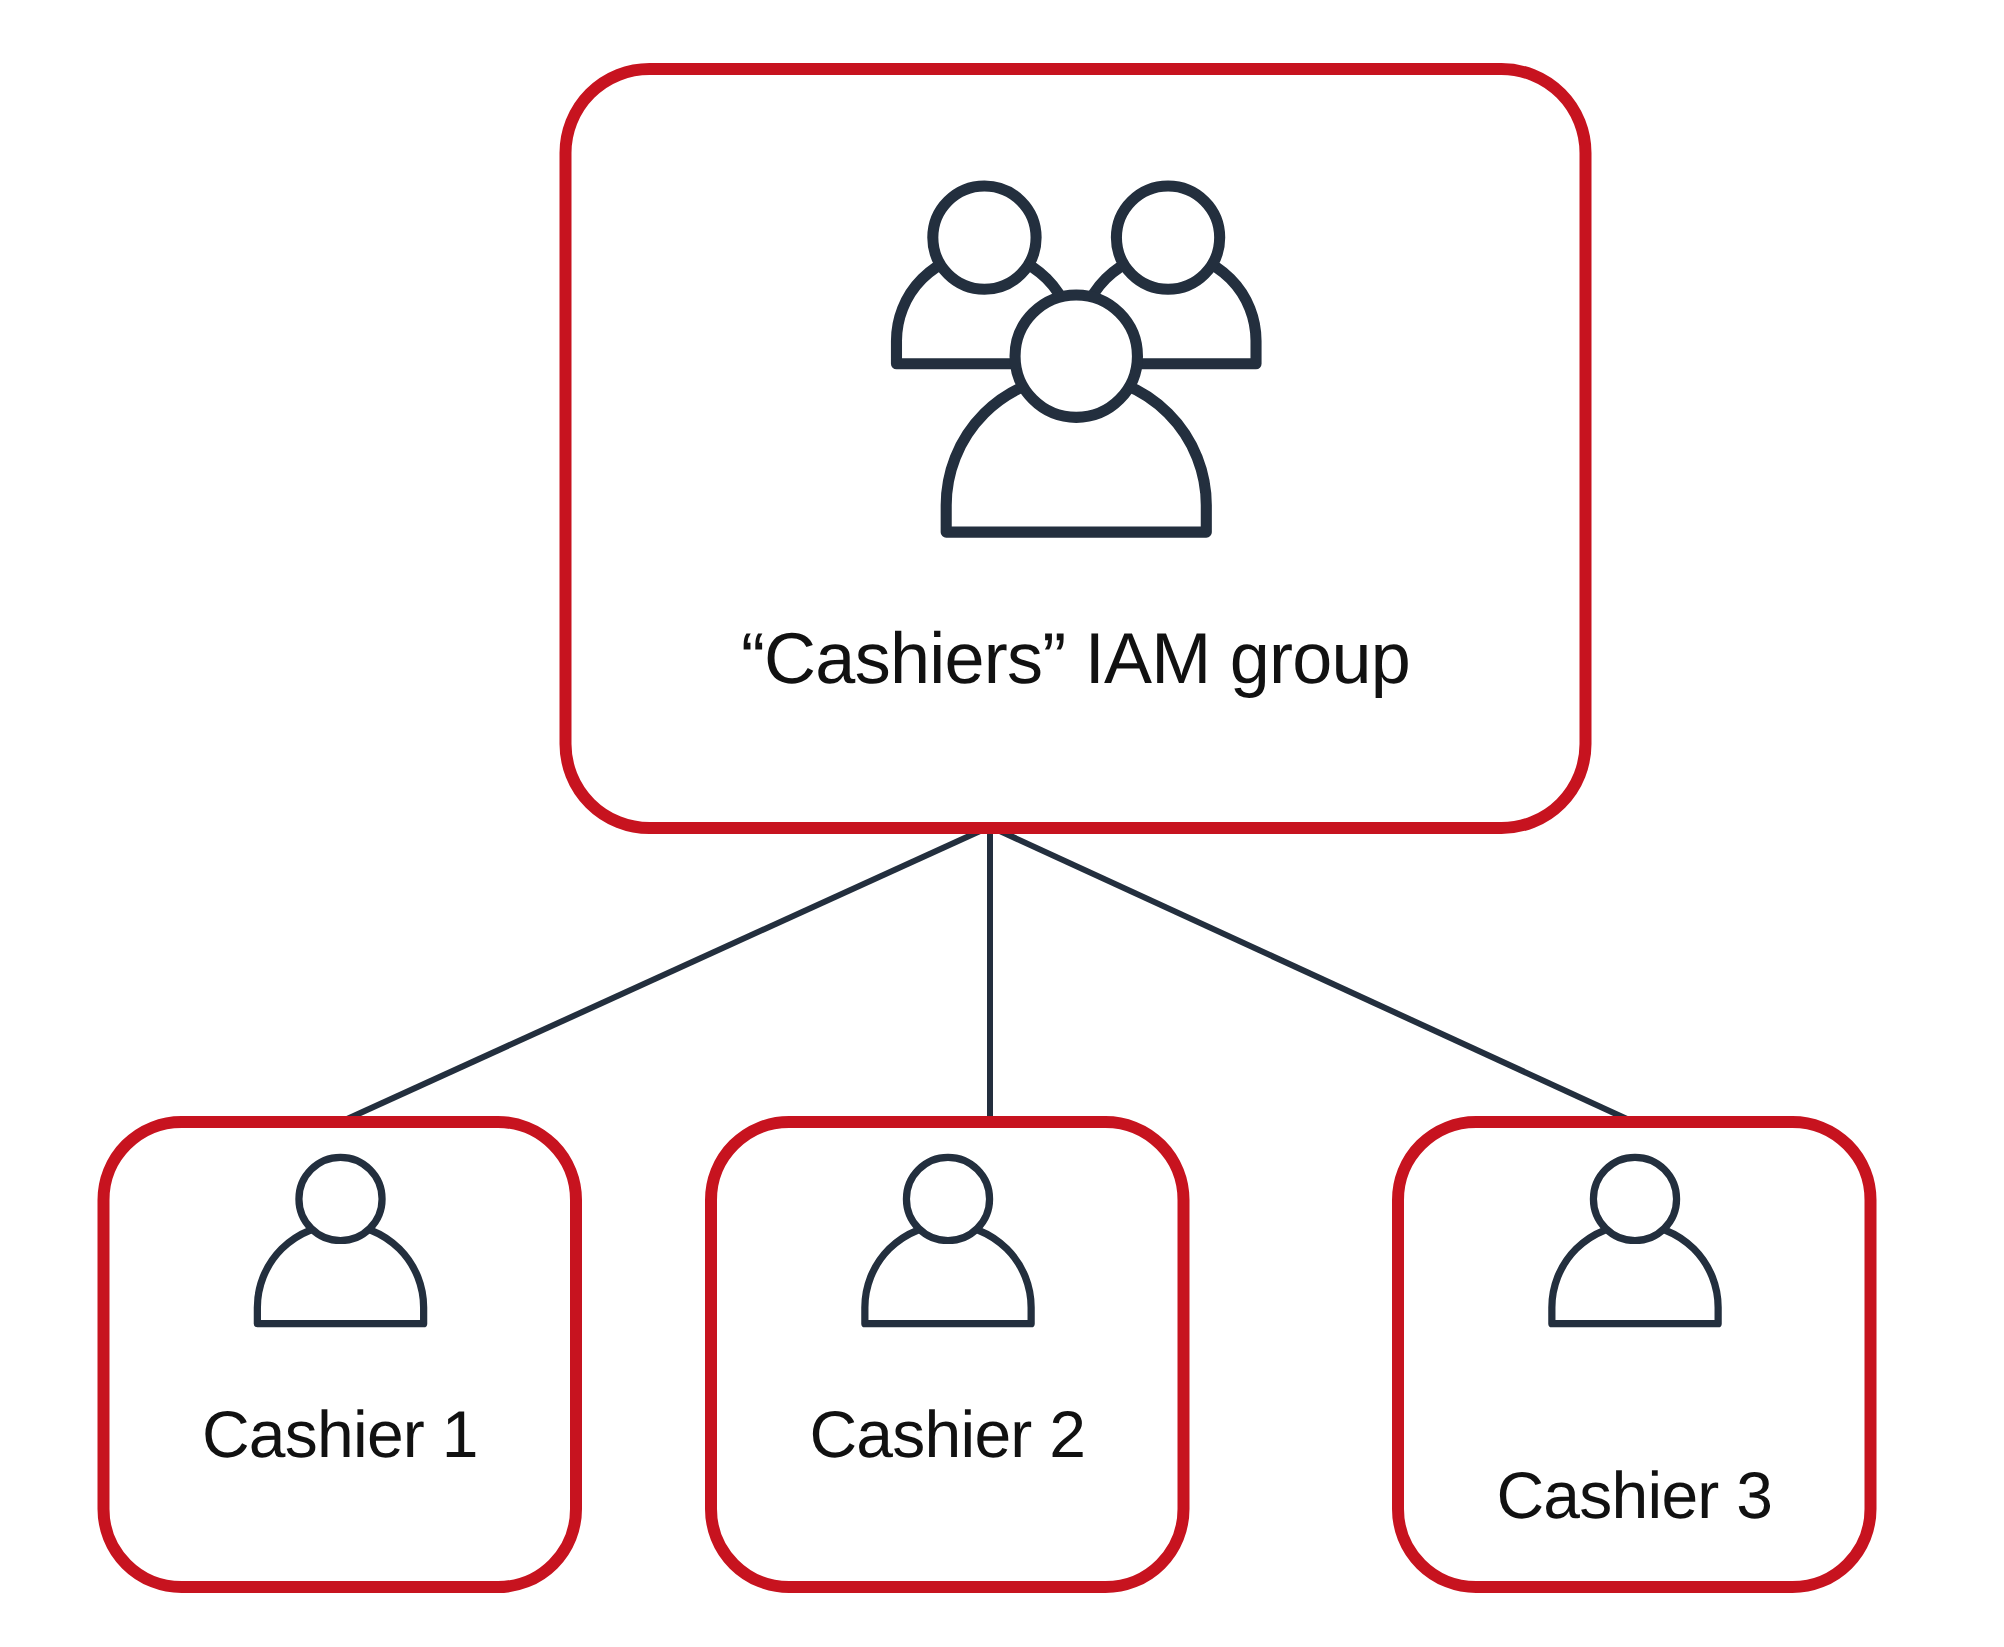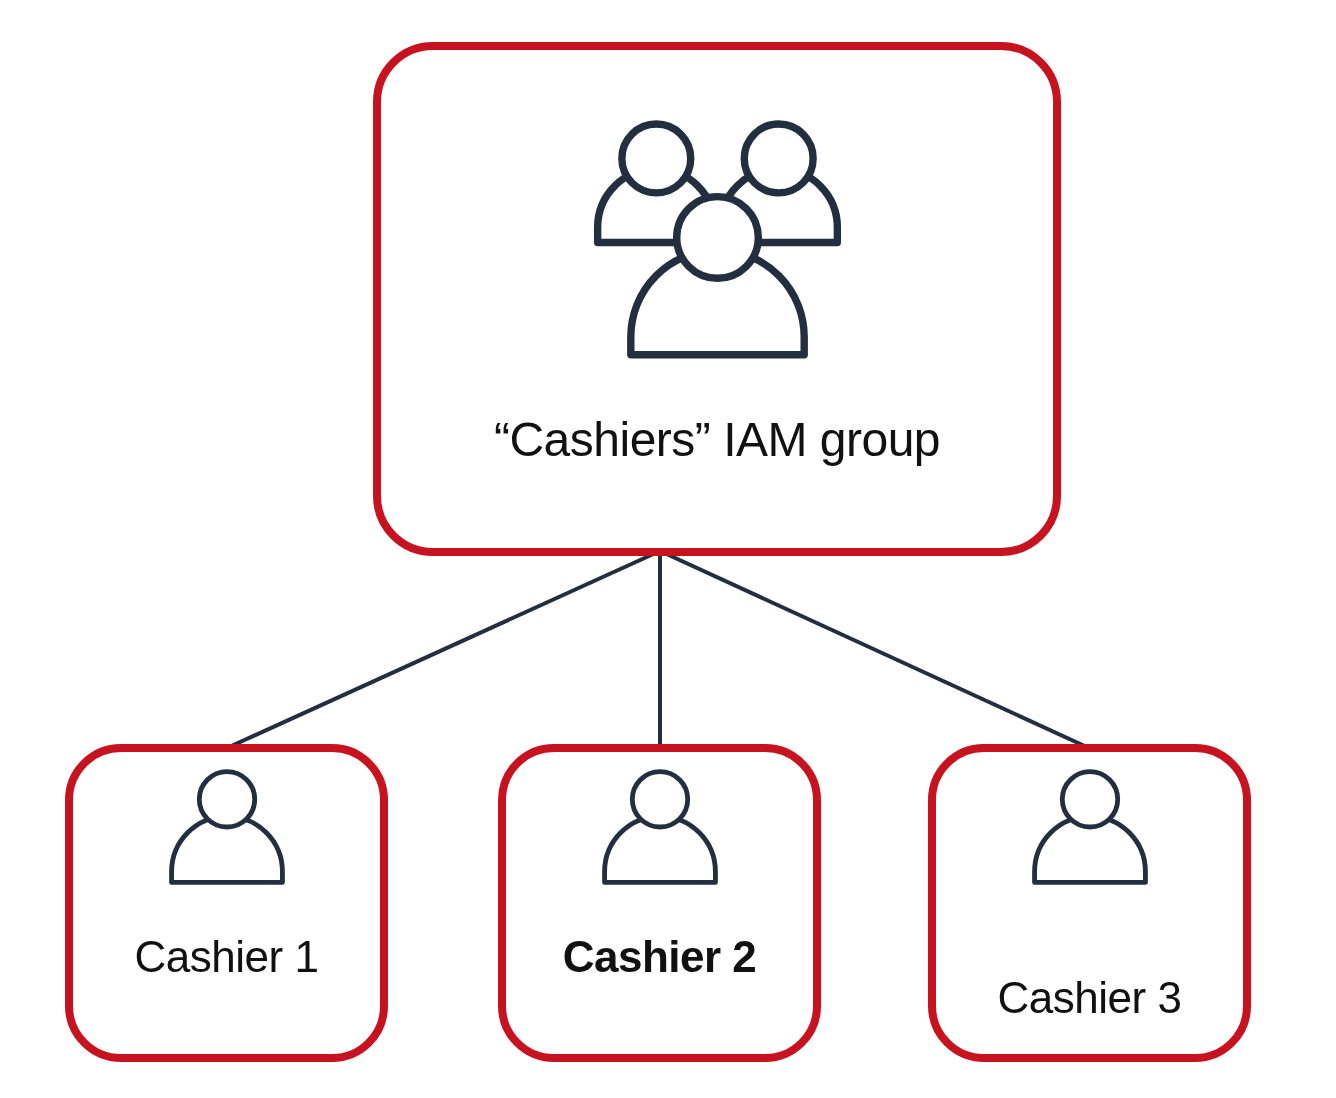--- a/index.html
+++ b/index.html
@@ -40,21 +40,21 @@
     padding-top: 70px;
   }
   .user-box {
     top: 744px;
     width: 323px;
     height: 318px;
     border-radius: 56px;
     padding-top: 16px;
   }
   .user-box-1 { left: 65px; }
-  .user-box-2 { left: 498px; font-weight: bold; }
+  .user-box-2 { left: 470px; }
   .user-box-3 { left: 928px; gap: 41px; }
   .label {
     color: #111111;
     text-align: center;
     white-space: nowrap;
     letter-spacing: -0.5px;
   }
   .group-label {
     margin-top: 52px;
     font-size: 48px;

